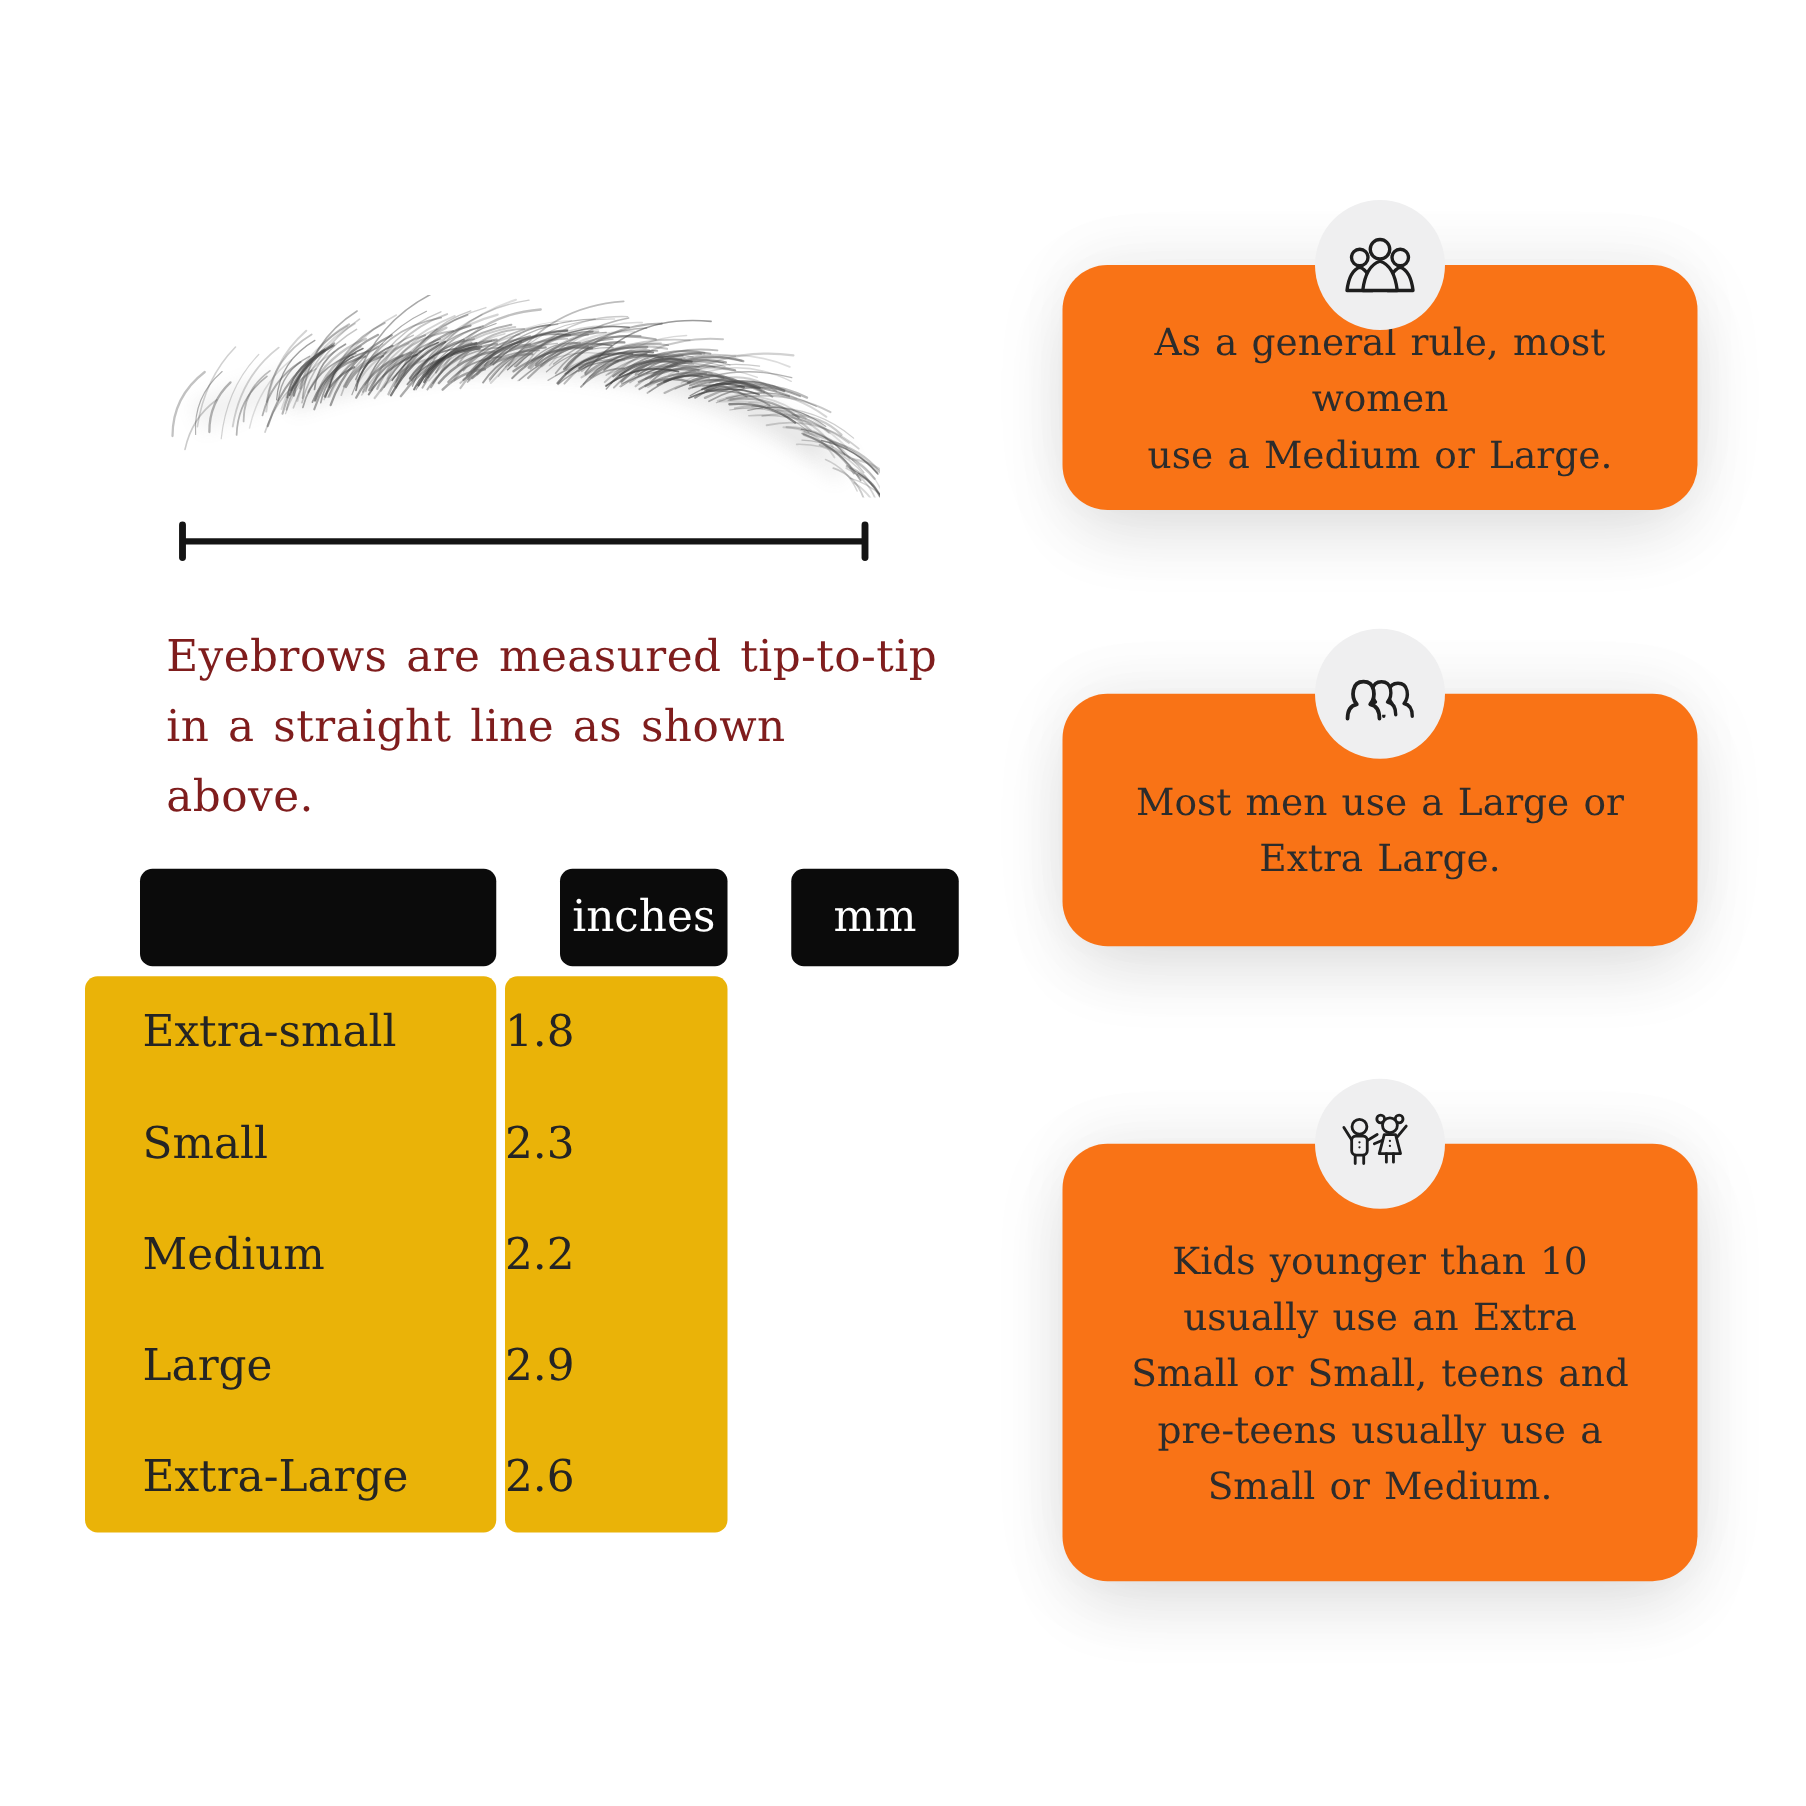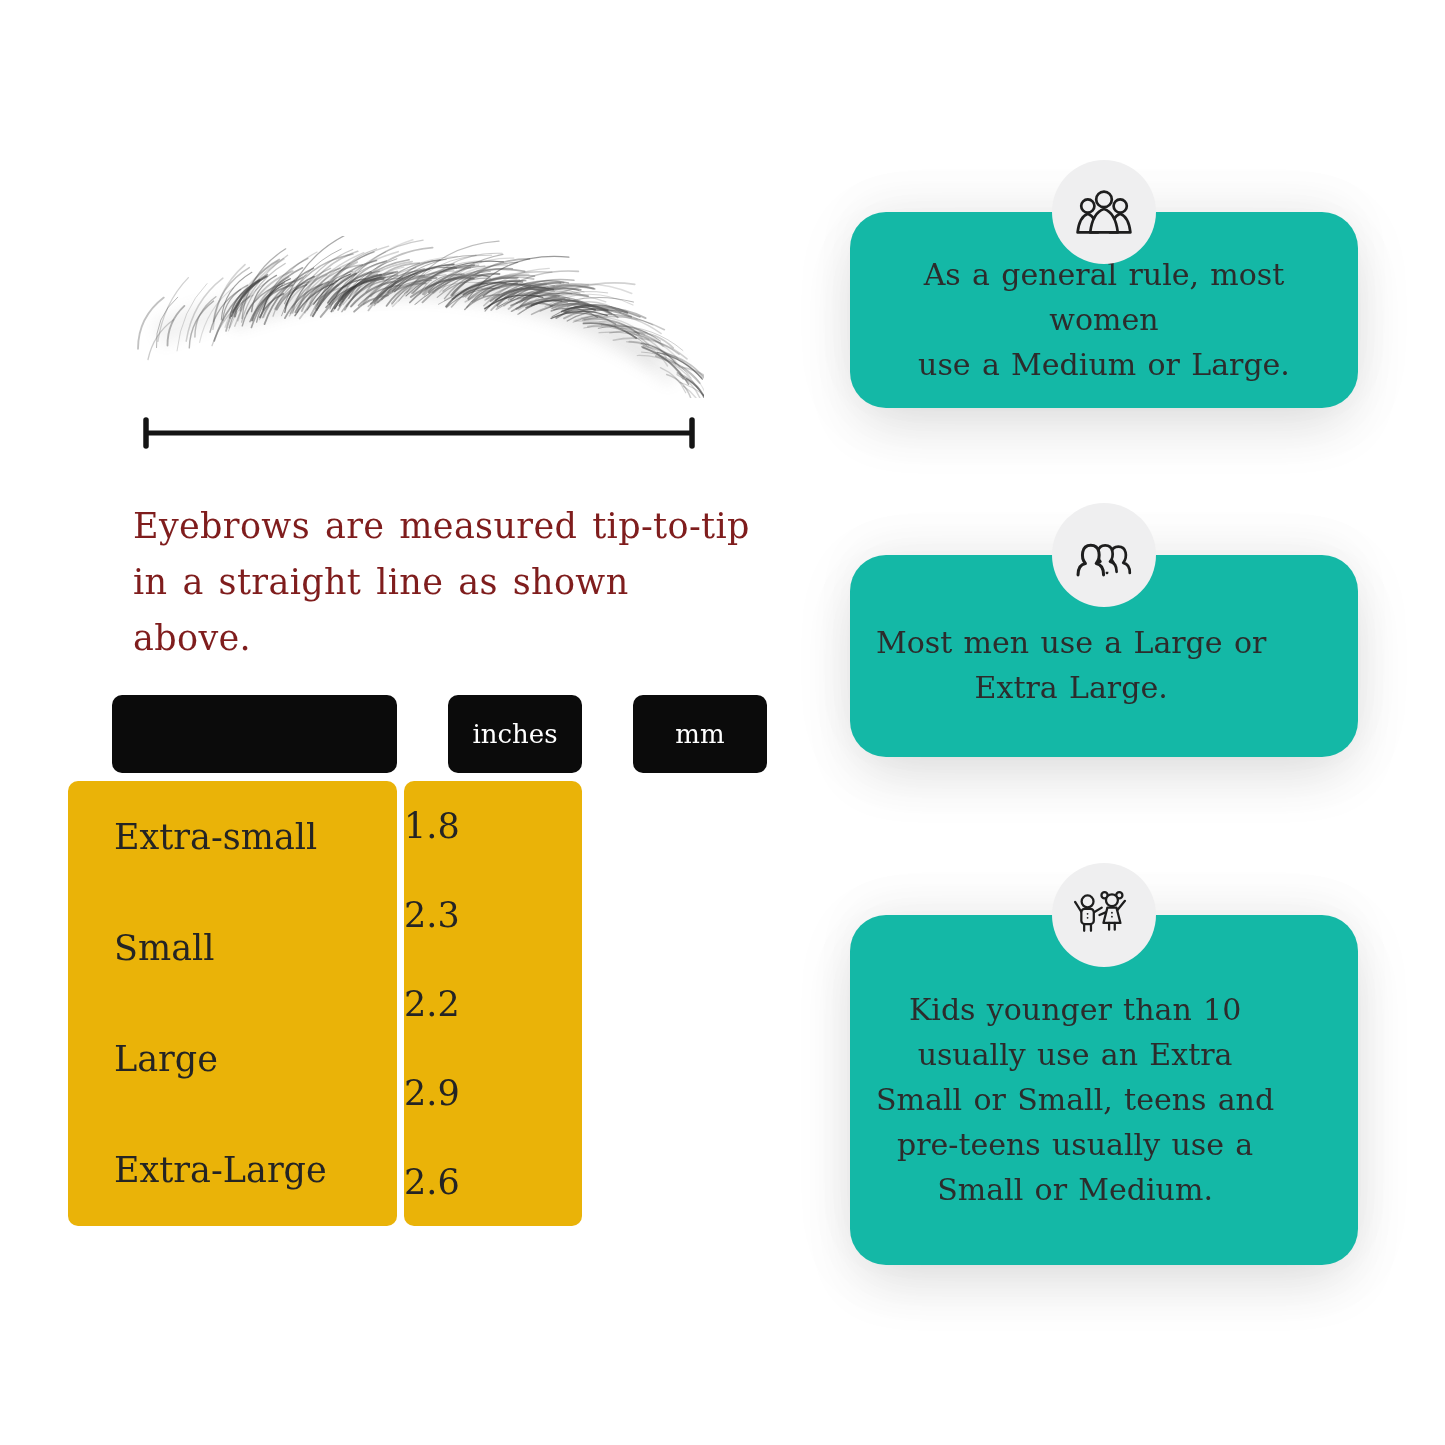--- a/index.html
+++ b/index.html
@@ -17,36 +17,36 @@
     position:absolute;left:133px;top:498px;width:620px;
     font-size:35px;line-height:56px;letter-spacing:0.01em;word-spacing:0.10em;
     color:#7f1d1d;white-space:pre-line;margin:0;
   }
   
   .size-table{position:absolute;left:68px;top:695px;width:699px;}
   .thead,.tbody{display:grid;grid-template-columns:329px 178px 178px;column-gap:7px;}
   .th{
     height:78px;background:#0b0b0b;border-radius:10px;
     display:flex;align-items:center;justify-content:center;
-    color:#ffffff;font-size:26px;margin-left:44px;
+    color:#ffffff;font-size:35px;margin-left:44px;
   }
   .tbody{margin-top:8px;}
   .tcol{
     height:445px;background:#eab308;border-radius:10px;
     display:flex;flex-direction:column;justify-content:space-around;
   }
   .tcell{font-size:35px;color:#242424;text-align:left;}
   .tcol.labels .tcell{text-align:left;padding-left:46px;}
   
   .cards{position:absolute;left:850px;top:0;width:508px;}
   .card{
     position:absolute;left:0;width:508px;
-    background:#14b8a6;border-radius:36px;
+    background:#f97316;border-radius:36px;
     box-shadow:0 26px 55px -8px rgba(0,0,0,0.10),0 6px 70px rgba(0,0,0,0.05),0 -14px 45px rgba(0,0,0,0.035);
-    display:flex;align-items:center;
+    display:flex;align-items:center;justify-content:center;
     padding:48px 26px 30px 26px;box-sizing:border-box;
   }
   .card-1{top:212px;height:196px;}
   .card-2{top:555px;height:202px;}
   .card-3{top:915px;height:350px;}
   .badge{
     position:absolute;top:-52px;left:50%;transform:translateX(-50%);
     width:104px;height:104px;border-radius:50%;background:#efeff0;
     display:flex;align-items:center;justify-content:center;
   }
@@ -347,20 +347,21 @@
   <section class="size-table">
     <div class="thead">
       <div class="th"></div>
       <div class="th">inches</div>
       <div class="th">mm</div>
     </div>
     <div class="tbody">
       <div class="tcol labels">
         <div class="tcell">Extra-small</div>
         <div class="tcell">Small</div>
+        <div class="tcell">Medium</div>
         <div class="tcell">Large</div>
         <div class="tcell">Extra-Large</div>
       </div>
       <div class="tcol">
         <div class="tcell">1.8</div>
         <div class="tcell">2.3</div>
         <div class="tcell">2.2</div>
         <div class="tcell">2.9</div>
         <div class="tcell">2.6</div>
       </div>

